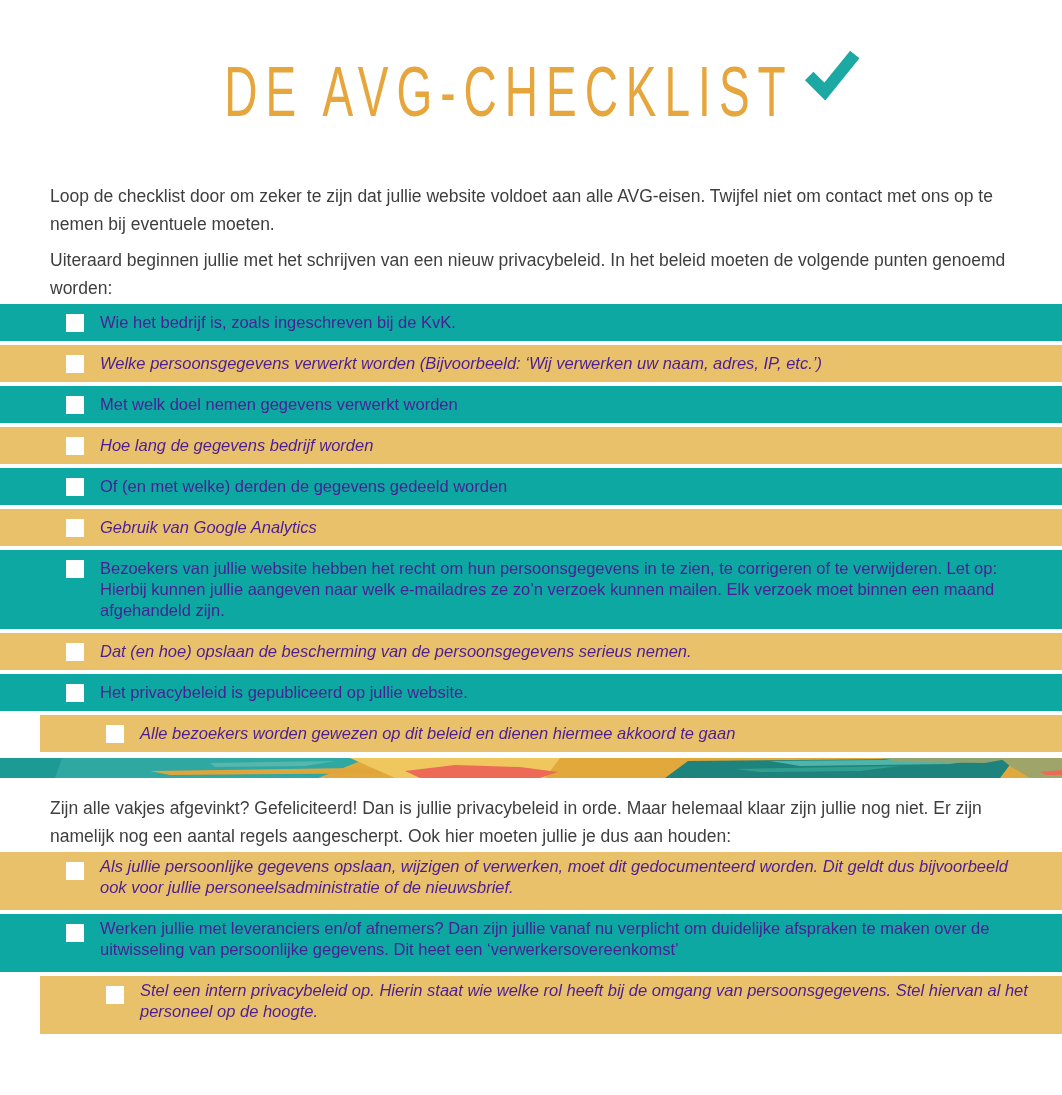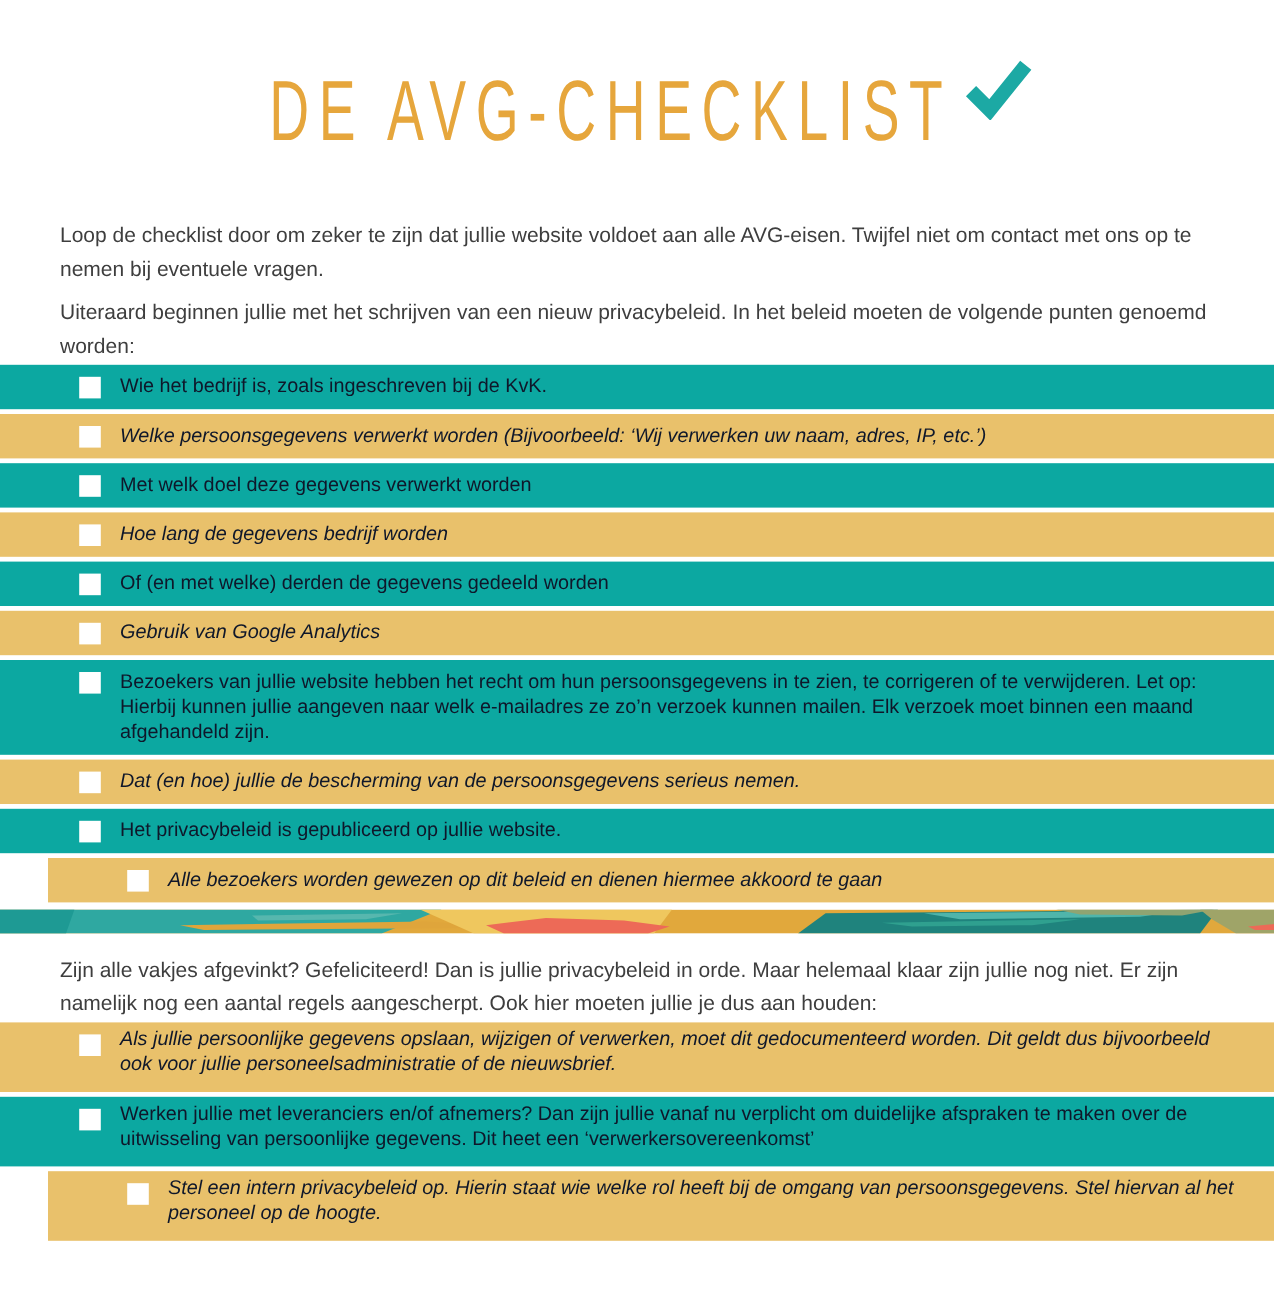--- a/index.html
+++ b/index.html
@@ -50,21 +50,21 @@
   
   .checklist { margin-top: 2px; }
   .row {
     position: relative;
     box-sizing: border-box;
     width: 1062px;
     padding: 0 42px 0 100px;
     margin-bottom: 4px;
     display: flex;
     align-items: center;
-    color: #0f172a;
+    color: #4c1d95;
     font-size: 16.5px;
     line-height: 21px;
   }
   .row:last-child { margin-bottom: 0; margin-left: 40px; }
   .row.teal { background: #0CA8A1; }
   .row.gold { background: #E9C16B; font-style: italic; }
   .row.single { min-height: 37px; }
   .row.double { min-height: 58px; padding-top: 4px; padding-bottom: 8px; align-items: flex-start; }
   .row.triple { min-height: 78px; padding-top: 8px; padding-bottom: 8px; align-items: center; }
   .checkbox {
@@ -88,55 +88,55 @@
 
 <div class="page">
 
   <div class="header">
     <span class="title-text">De AVG-checklist</span>
     <svg class="check-icon" width="60" height="54" viewBox="0 0 100 90">
       <polyline points="12,50 38,76 88,14" fill="none" stroke="#1CA9A4" stroke-width="20" stroke-linecap="butt" stroke-linejoin="miter"></polyline>
     </svg>
   </div>
 
-  <p class="para para1">Loop de checklist door om zeker te zijn dat jullie website voldoet aan alle AVG-eisen. Twijfel niet om contact met ons op te nemen bij eventuele vragen.</p>
+  <p class="para para1">Loop de checklist door om zeker te zijn dat jullie website voldoet aan alle AVG-eisen. Twijfel niet om contact met ons op te nemen bij eventuele moeten.</p>
   <p class="para para2">Uiteraard beginnen jullie met het schrijven van een nieuw privacybeleid. In het beleid moeten de volgende punten genoemd worden:</p>
 
   <div class="checklist">
     <div class="row teal single">
       <span class="checkbox"></span>
       <span>Wie het bedrijf is,  zoals ingeschreven bij de KvK.</span>
     </div>
     <div class="row gold single">
       <span class="checkbox"></span>
       <span>Welke persoonsgegevens verwerkt worden (Bijvoorbeeld: ‘Wij verwerken uw naam, adres, IP, etc.’)</span>
     </div>
     <div class="row teal single">
       <span class="checkbox"></span>
-      <span>Met welk doel deze gegevens verwerkt worden</span>
+      <span>Met welk doel nemen gegevens verwerkt worden</span>
     </div>
     <div class="row gold single">
       <span class="checkbox"></span>
       <span>Hoe lang de gegevens bedrijf worden</span>
     </div>
     <div class="row teal single">
       <span class="checkbox"></span>
       <span>Of (en met welke) derden de gegevens gedeeld worden</span>
     </div>
     <div class="row gold single">
       <span class="checkbox"></span>
       <span>Gebruik van Google Analytics</span>
     </div>
     <div class="row teal triple">
       <span class="checkbox"></span>
       <span>Bezoekers van jullie website hebben het recht om hun persoonsgegevens in te zien, te corrigeren of te verwijderen. Let op: Hierbij kunnen jullie aangeven naar welk e-mailadres ze zo’n verzoek kunnen mailen. Elk verzoek moet binnen een maand afgehandeld zijn.</span>
     </div>
     <div class="row gold single">
       <span class="checkbox"></span>
-      <span>Dat (en hoe) jullie de bescherming van de persoonsgegevens serieus nemen.</span>
+      <span>Dat (en hoe) opslaan de bescherming van de persoonsgegevens serieus nemen.</span>
     </div>
     <div class="row teal single">
       <span class="checkbox"></span>
       <span>Het privacybeleid is gepubliceerd op jullie website.</span>
     </div>
     <div class="row gold single">
       <span class="checkbox"></span>
       <span>Alle bezoekers worden gewezen op dit beleid en dienen hiermee akkoord te gaan</span>
     </div>
   </div>

